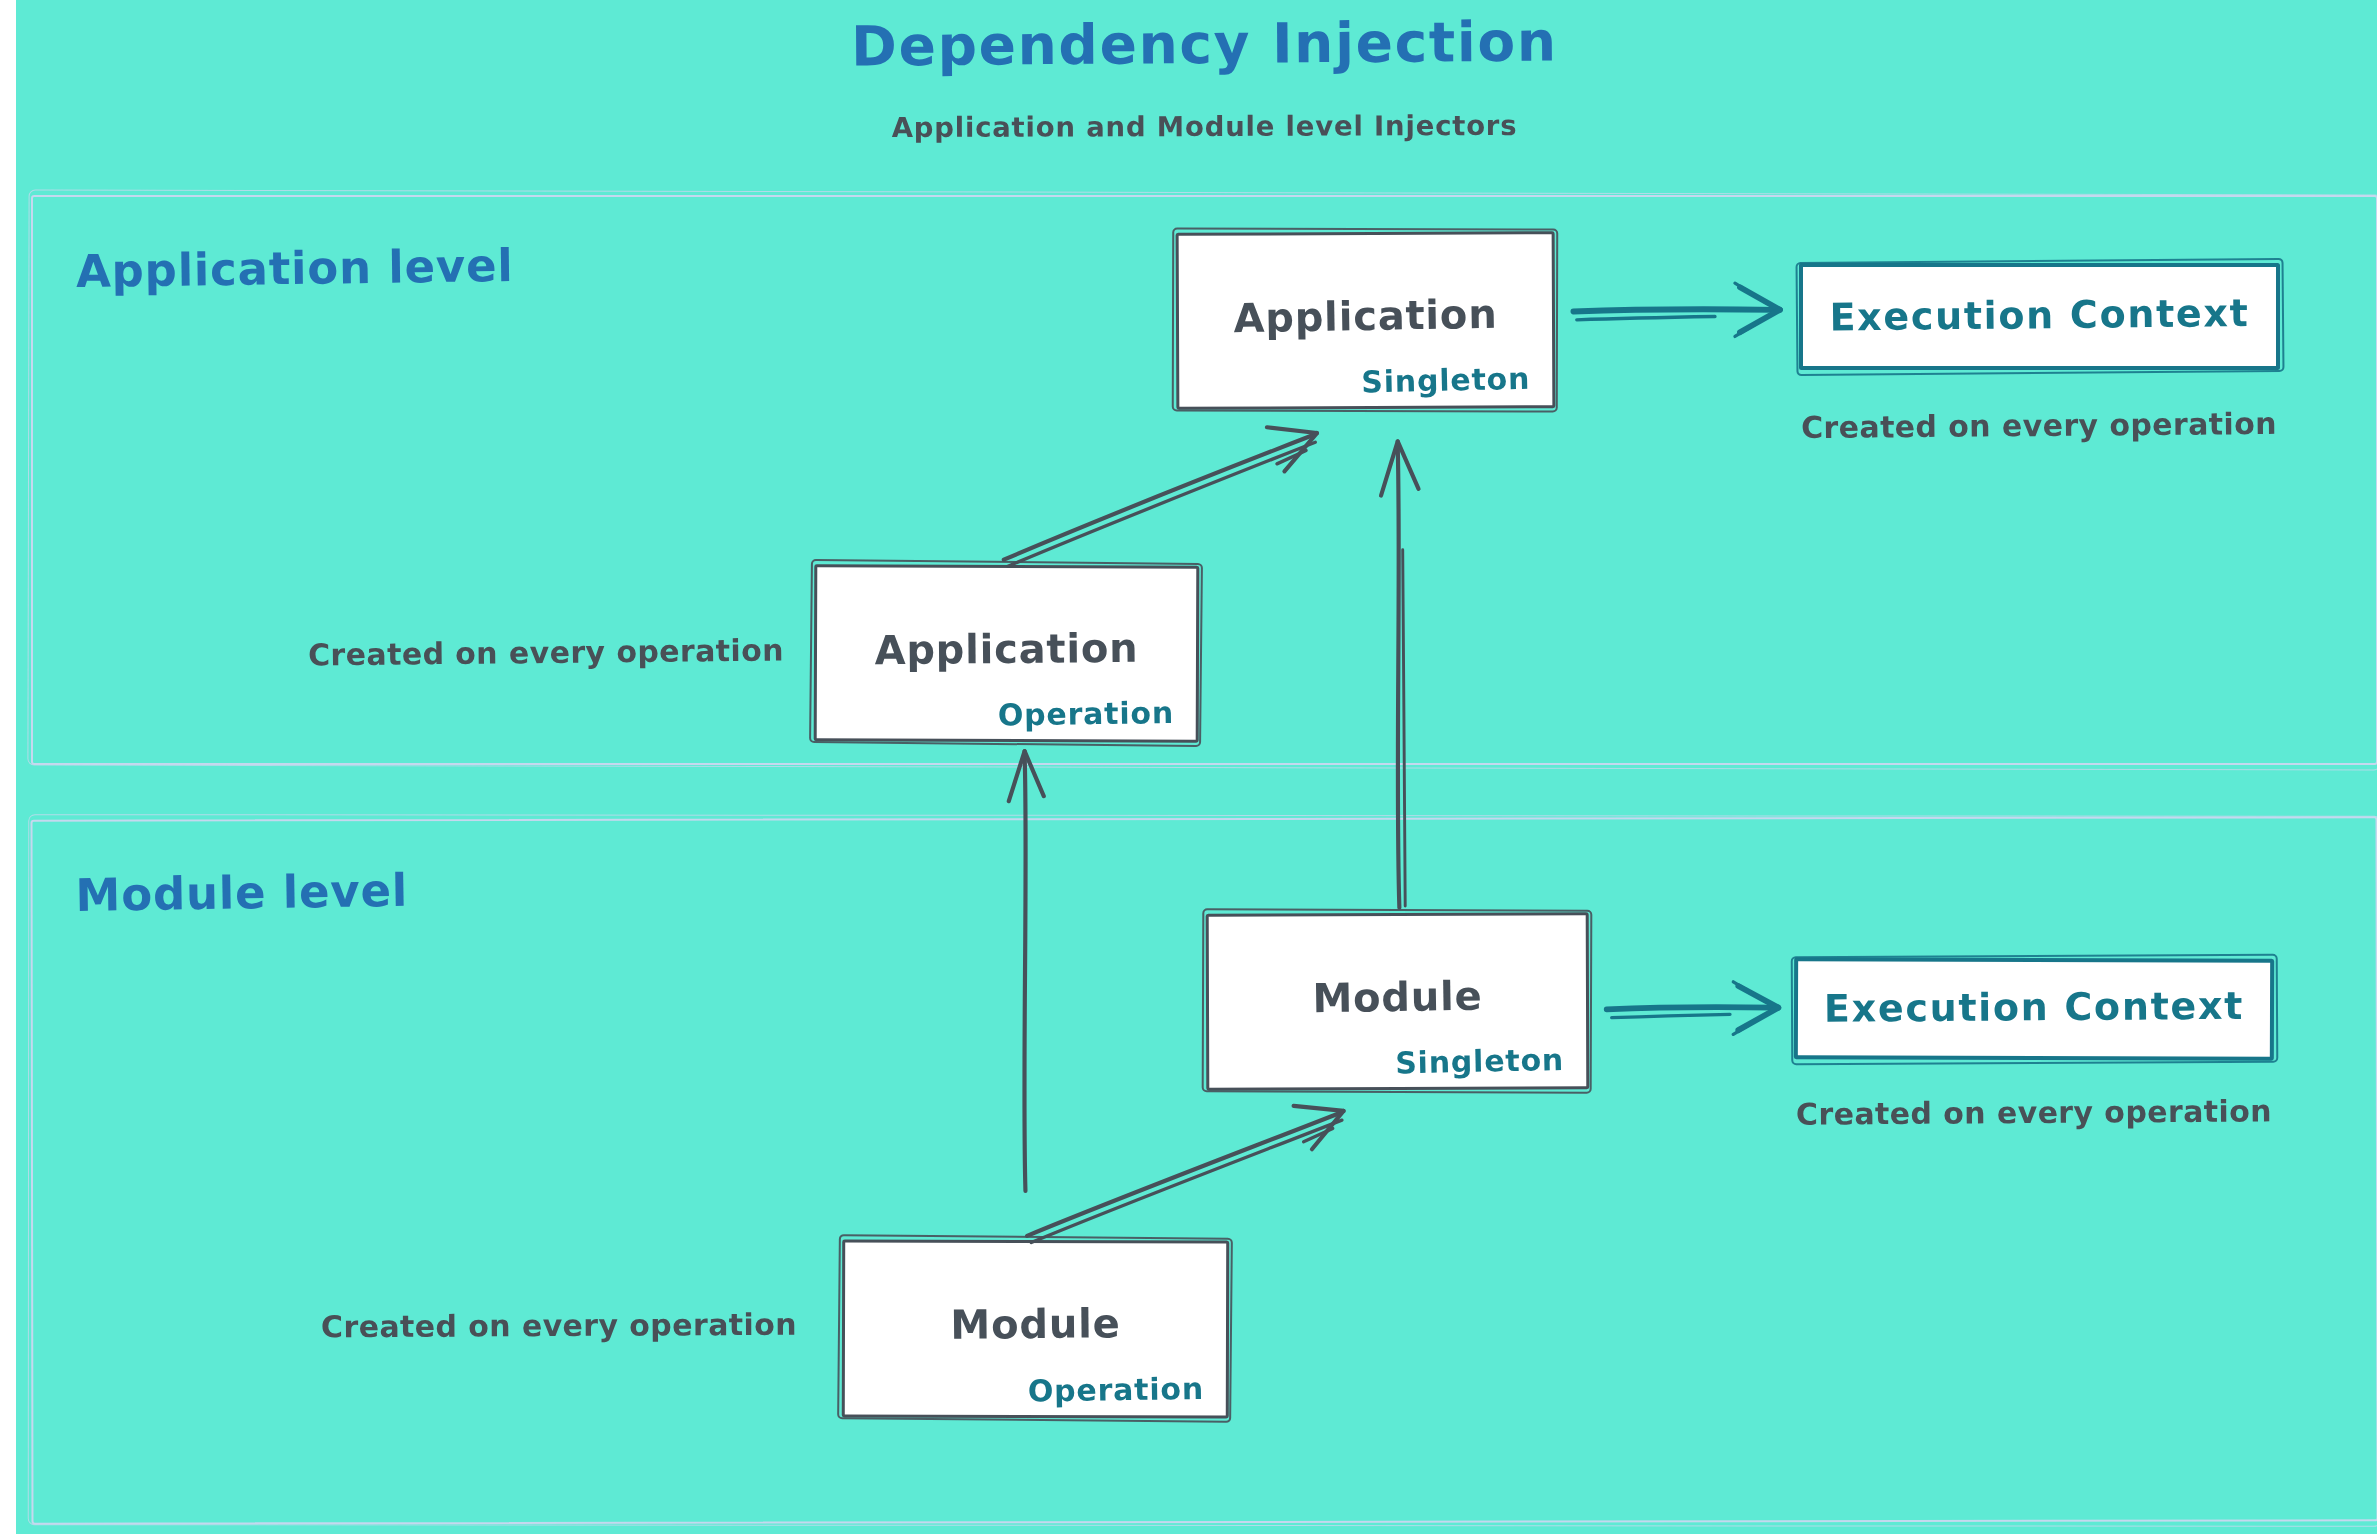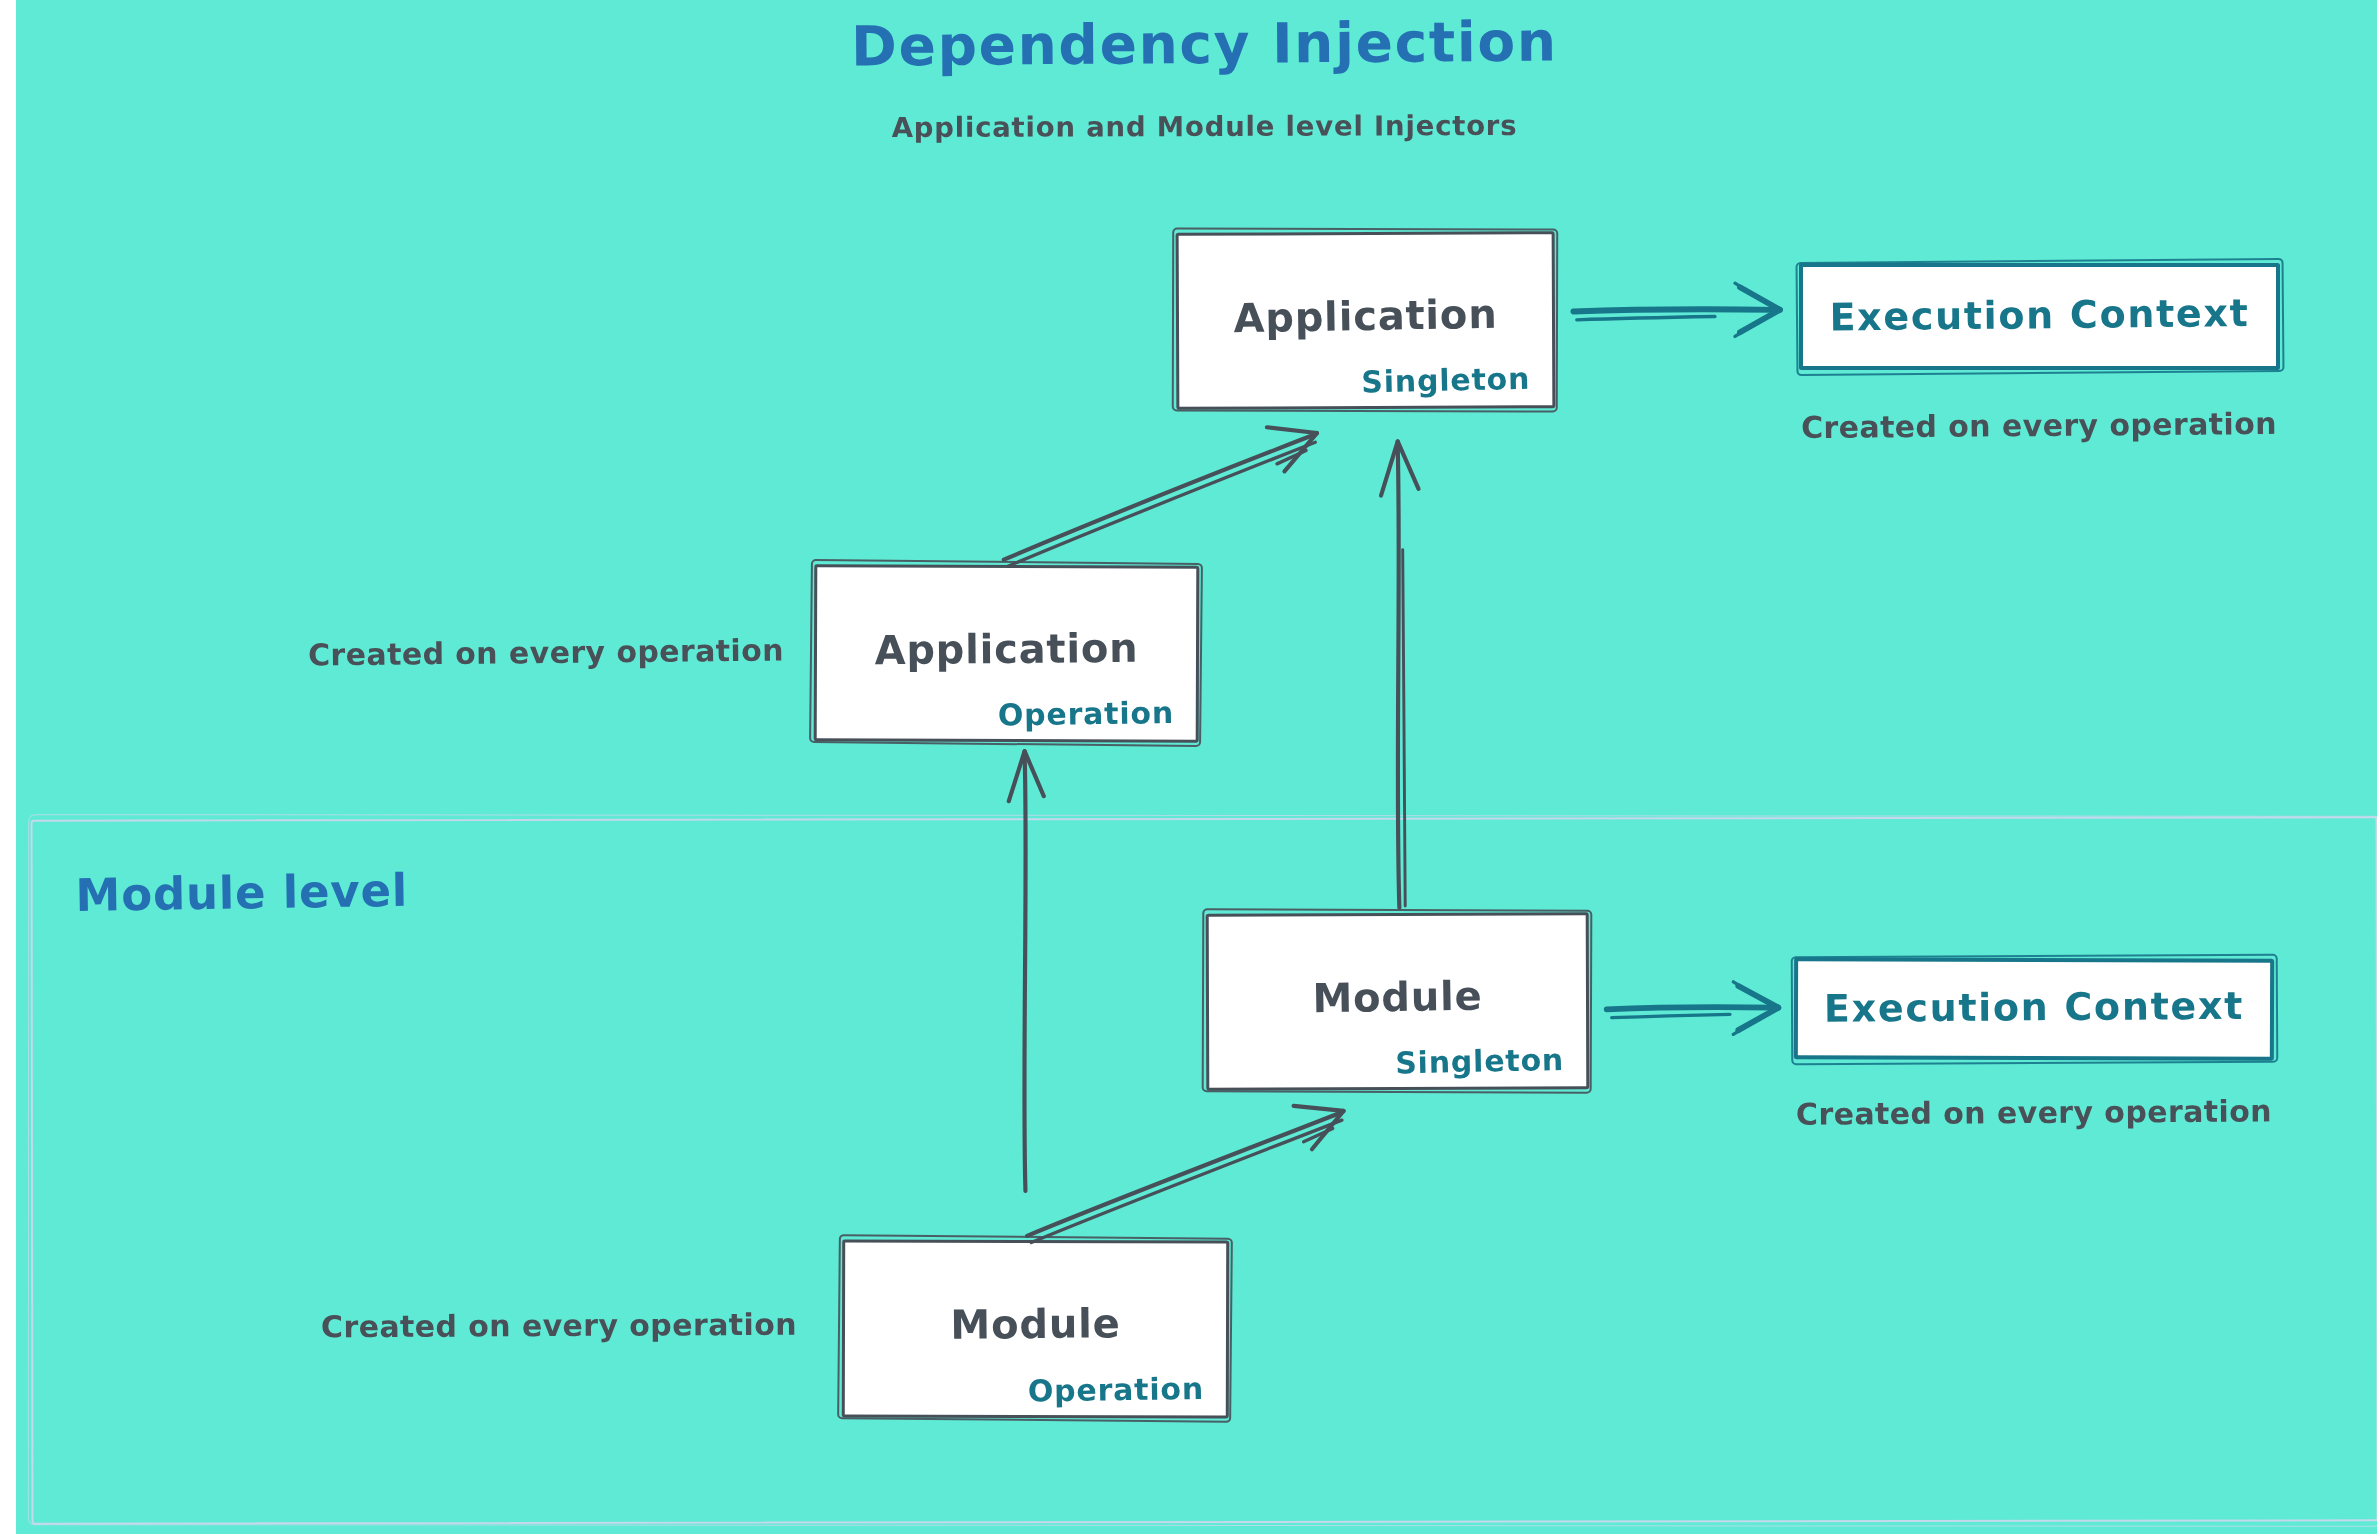--- a/index.html
+++ b/index.html
@@ -93,20 +93,23 @@
   .tl{stroke:var(--teal);fill:none;stroke-linecap:round;}
 </style>
 </head>
 <body>
 
 <div class="canvas">
 
   <div class="title">Dependency Injection</div>
   <div class="subtitle">Application and Module level Injectors</div>
 
+  <section class="level level-app">
+    <div class="level-label">Application level</div>
+  </section>
 
   <section class="level level-mod">
     <div class="level-label">Module level</div>
   </section>
 
   <div class="node node-app-singleton">
     <div class="node-title">Application</div>
     <div class="node-tag">Singleton</div>
   </div>
 

